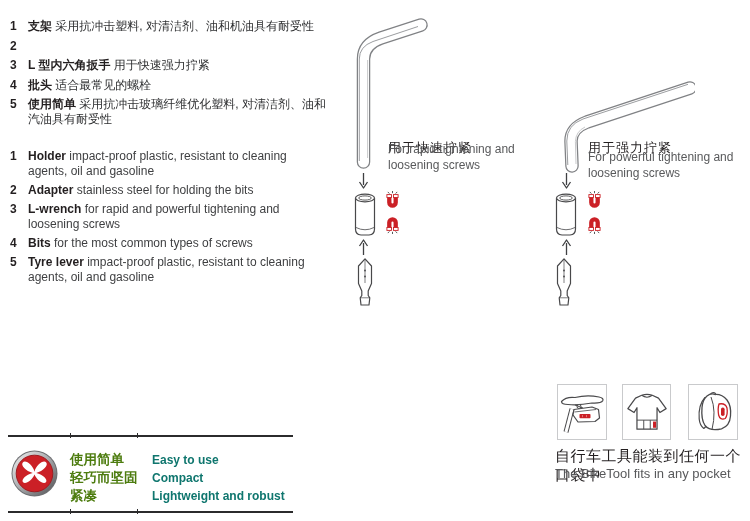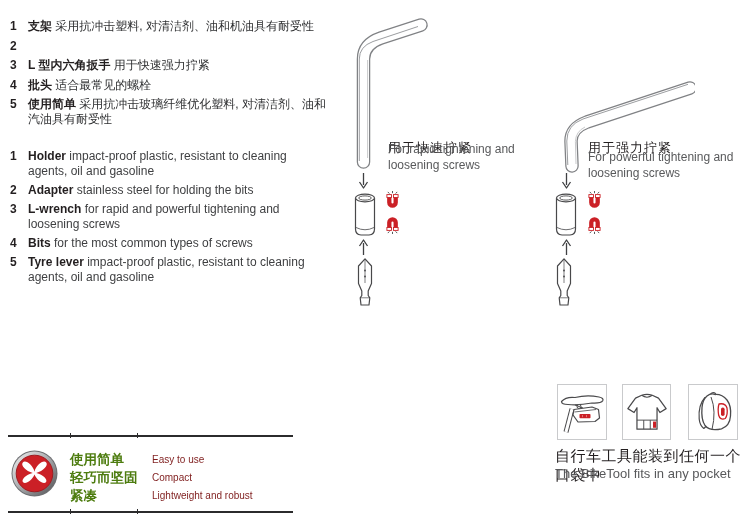--- a/index.html
+++ b/index.html
@@ -18,21 +18,21 @@
   .pitem .term { font-weight:bold; color:#231f20; }
   .plist-cn .pitem { color:#2e2f31; margin-bottom:4.5px; }
   
   .diagram-label-cn { position:absolute; font-size:13px; color:#231f20; letter-spacing:1px;margin-top:8px; }
   .diagram-label-en { position:absolute; font-size:12px; line-height:15.5px; color:#58595b; }
   .abs { position:absolute; }
   
   .band-line { position:absolute; left:8px; width:285px; height:2px; background:#2b2b2c; }
   .band-tick { position:absolute; width:1px; height:5px; background:#2b2b2c; }
   .feature-cn { position:absolute; left:70px; top:451px; font-size:13.5px; line-height:18px; font-weight:bold; color:#4d7c0f; }
-  .feature-en { position:absolute; left:152px; top:451px; font-size:10px; line-height:18px; font-weight:normal; color:#7f1d1d; }
+  .feature-en { position:absolute; left:152px; top:451px; font-size:12px; line-height:18px; font-weight:bold; color:#0f766e; }
   
   .pocket-box { position:absolute; top:384px; width:50px; height:56px; border:1px solid #c9cacc; background:#fff;
                 display:flex; align-items:center; justify-content:center; }
   .pocket-cn { position:absolute; left:555px; top:447px; font-size:15px; color:#231f20; letter-spacing:0.5px; }
   .pocket-en { position:absolute; left:555px; top:466px; font-size:13px; color:#58595b; }
 </style>
 </head>
 <body>
 
 <div class="page">

